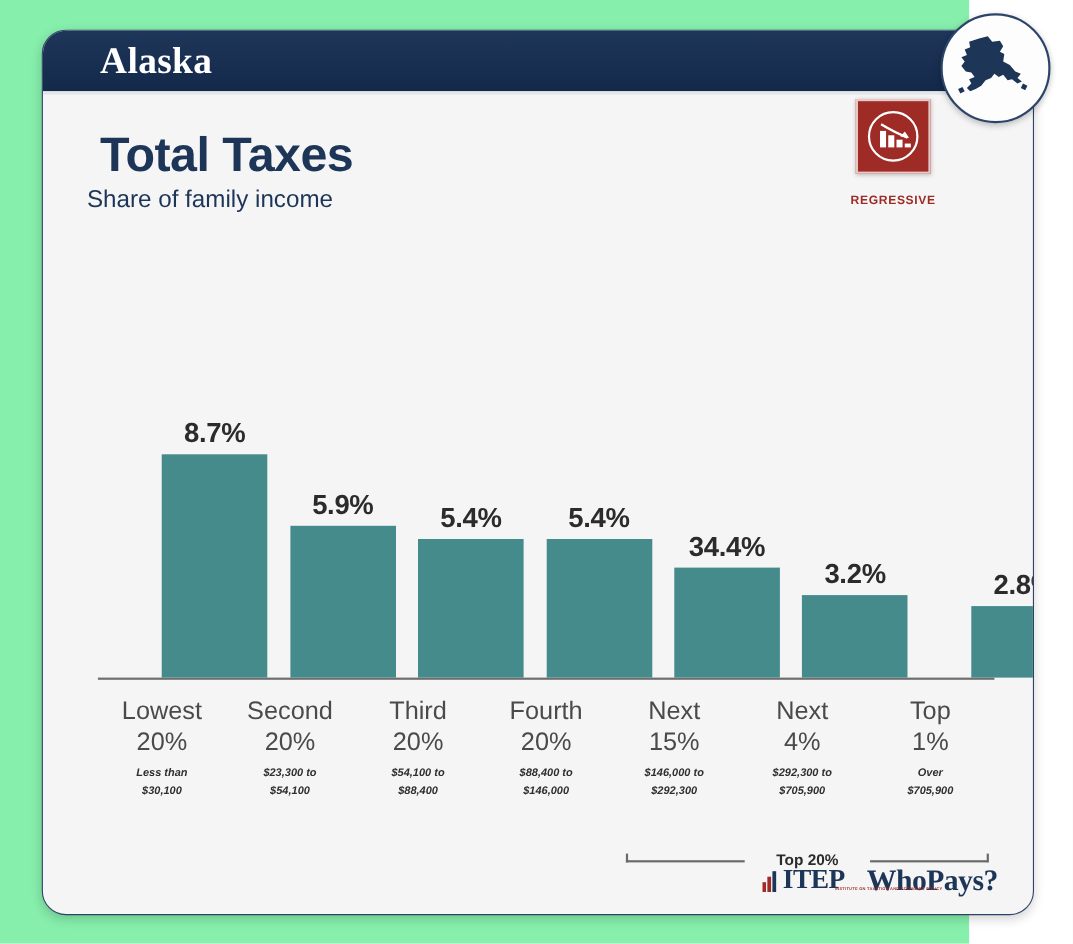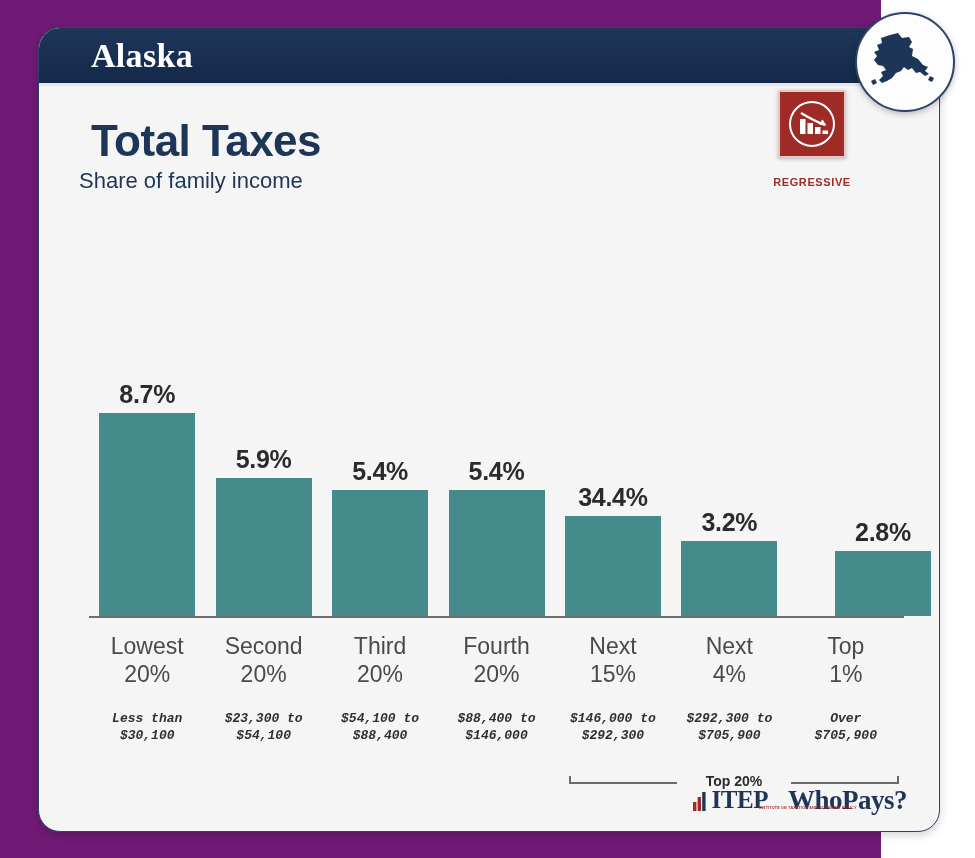--- a/index.html
+++ b/index.html
@@ -9,21 +9,21 @@
     width: 975px;
     height: 858px;
     overflow: hidden;
     font-family: "Liberation Sans", sans-serif;
   }
 
   #stage {
     position: relative;
     width: 881px;
     height: 858px;
-    background: #701a75;
+    background: #86efac;
   }
 
   
   .card {
     position: absolute;
     left: 38px;
     top: 27px;
     width: 900px;
     height: 803px;
     background: #f5f5f6;
@@ -149,20 +149,21 @@
     height: 2px;
     background: #6e6e6e;
   }
   .bar-group {
     position: absolute;
     bottom: 2px;
     display: flex;
     flex-direction: column;
     justify-content: flex-end;
     align-items: center;
+    margin-left: 48px;
   }
   .bar {
     width: 100%;
     background: #458a8a;
     background: #458b8b;
   }
   .bar-value {
     position: absolute;
     width: 140%;
     left: -20%;
@@ -185,27 +186,26 @@
     position: absolute;
     text-align: center;
   }
   .xlabel-main {
     color: #4a4a4a;
     font-size: 23px;
     line-height: 28px;
     font-weight: 400;
   }
   .xlabel-sub {
-    margin-top: 22px;
+    margin-top: 6px;
     color: #2f2f2f;
-    font-size: 13px;
+    font-size: 10px;
     line-height: 17px;
     font-style: italic;
     font-weight: 600;
-    font-family: Liberation Mono, monospace;
   }
 
   
   .bracket {
     position: absolute;
     left: 530px;
     top: 745px;
     width: 330px;
     height: 26px;
   }

